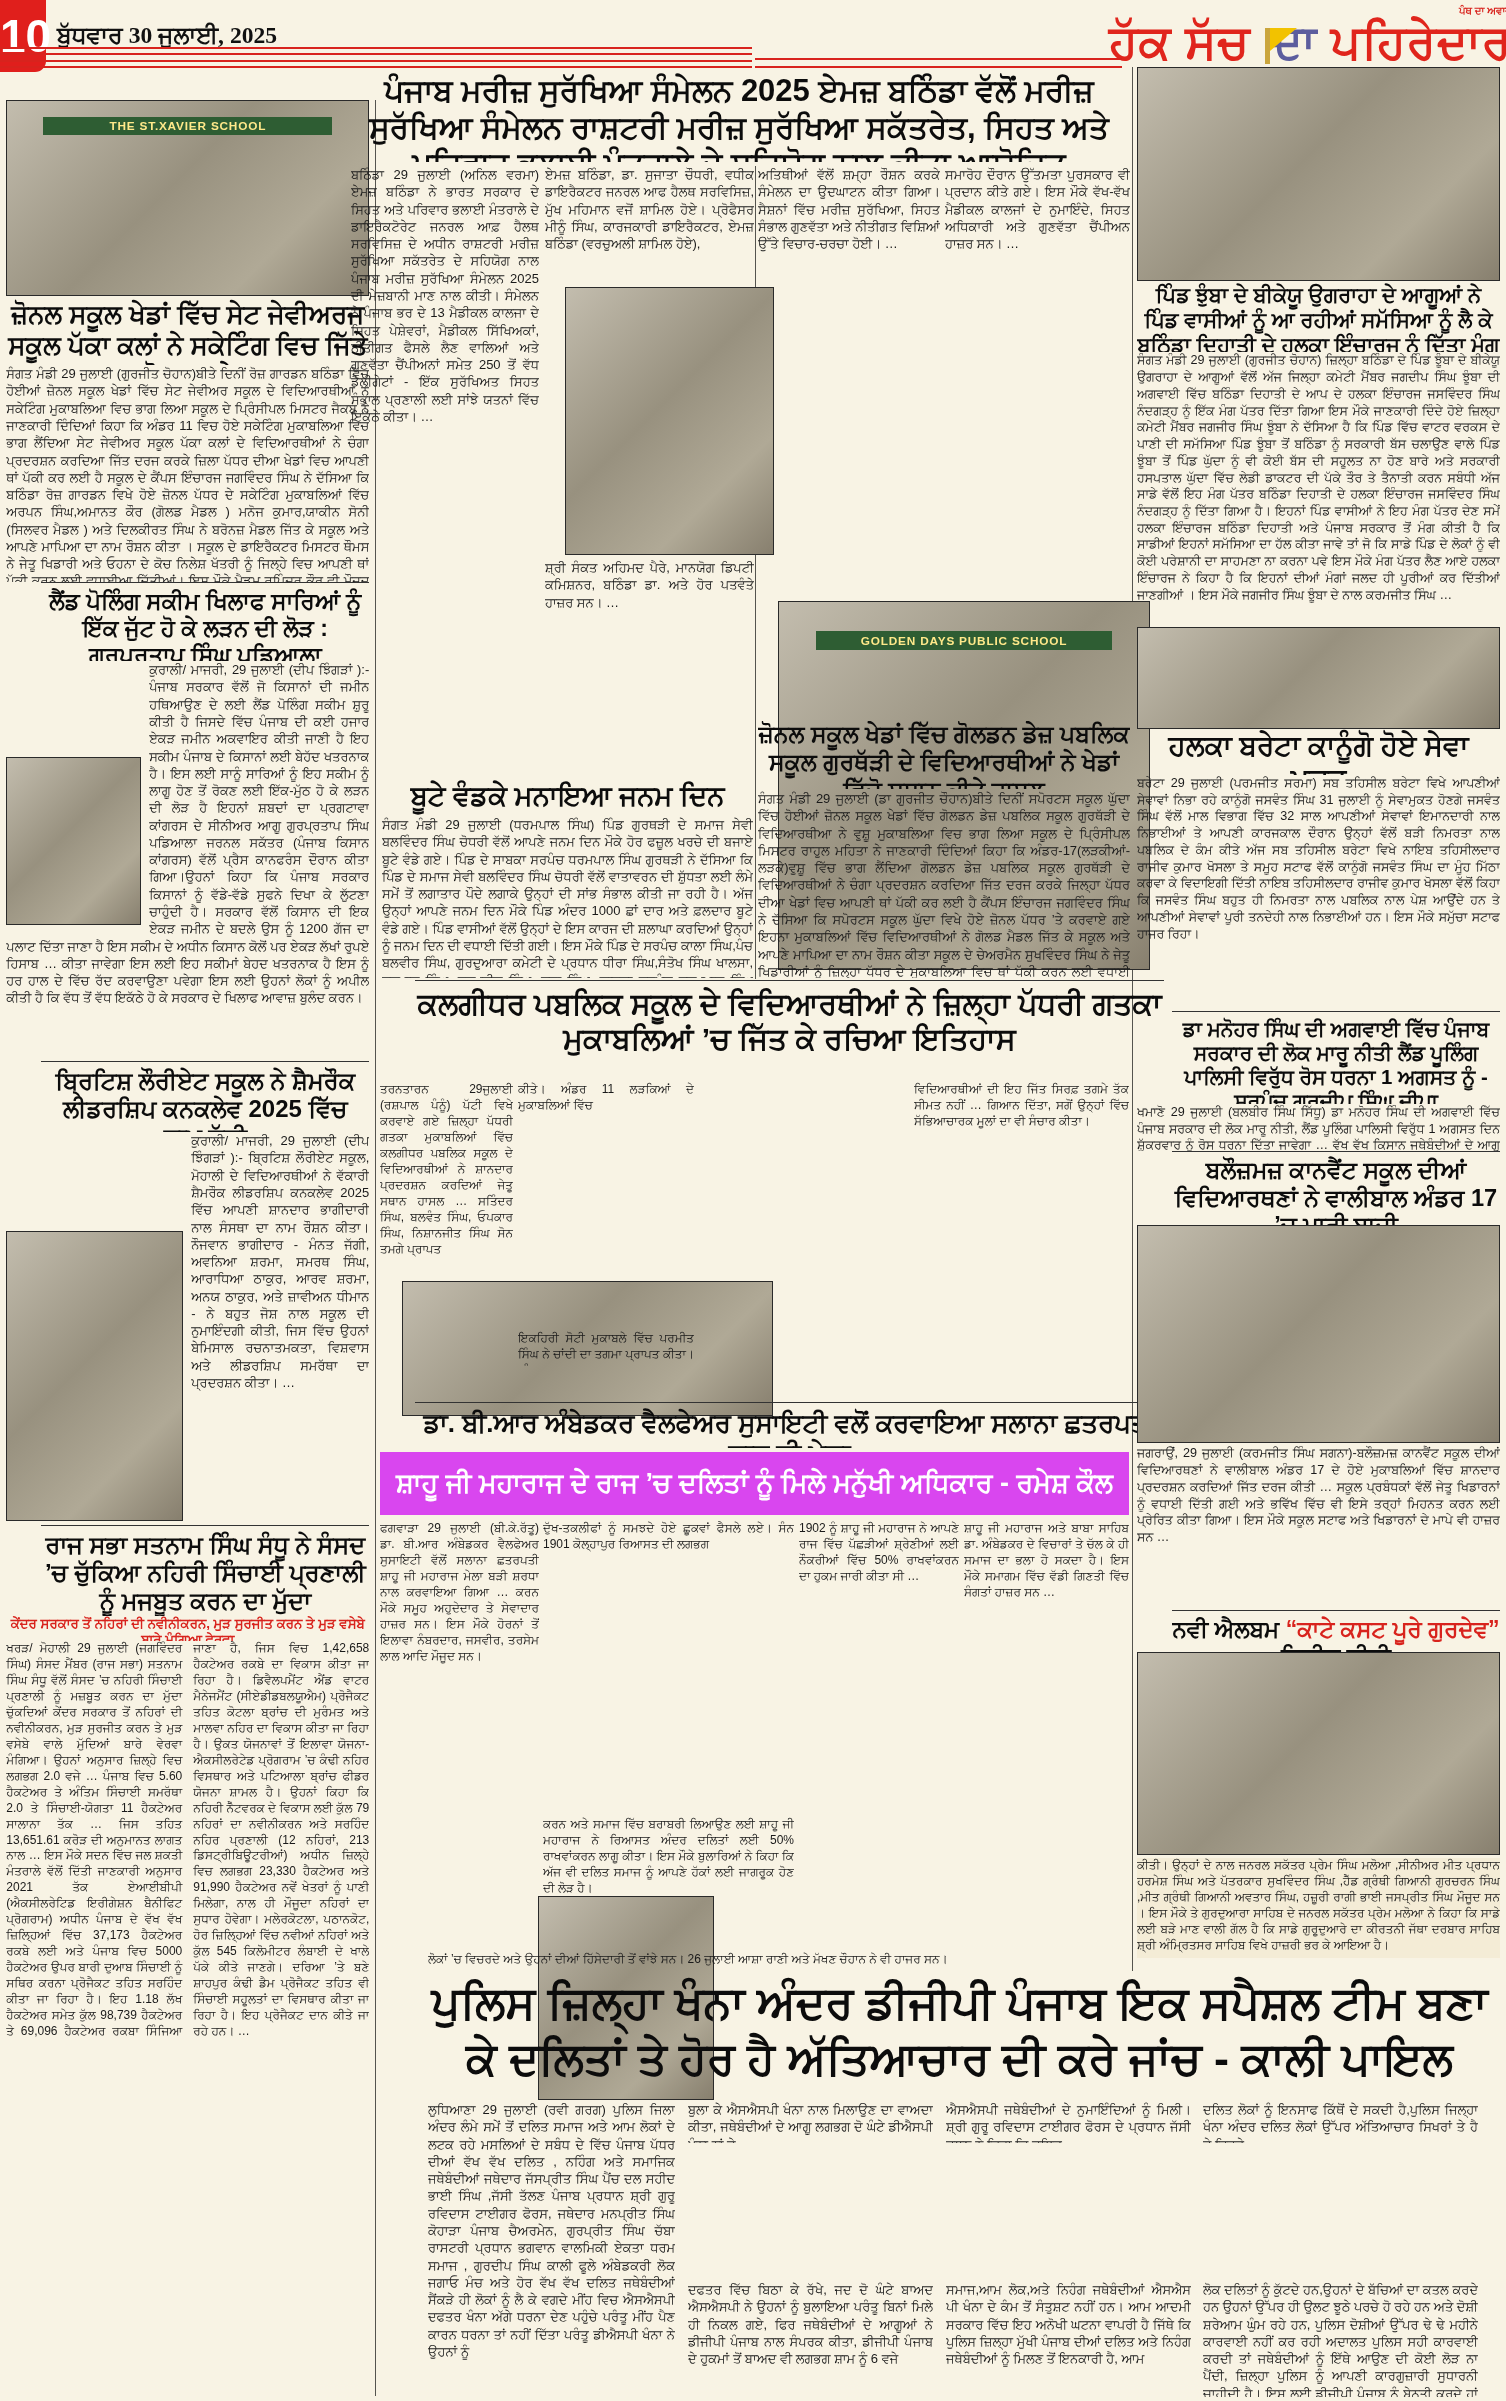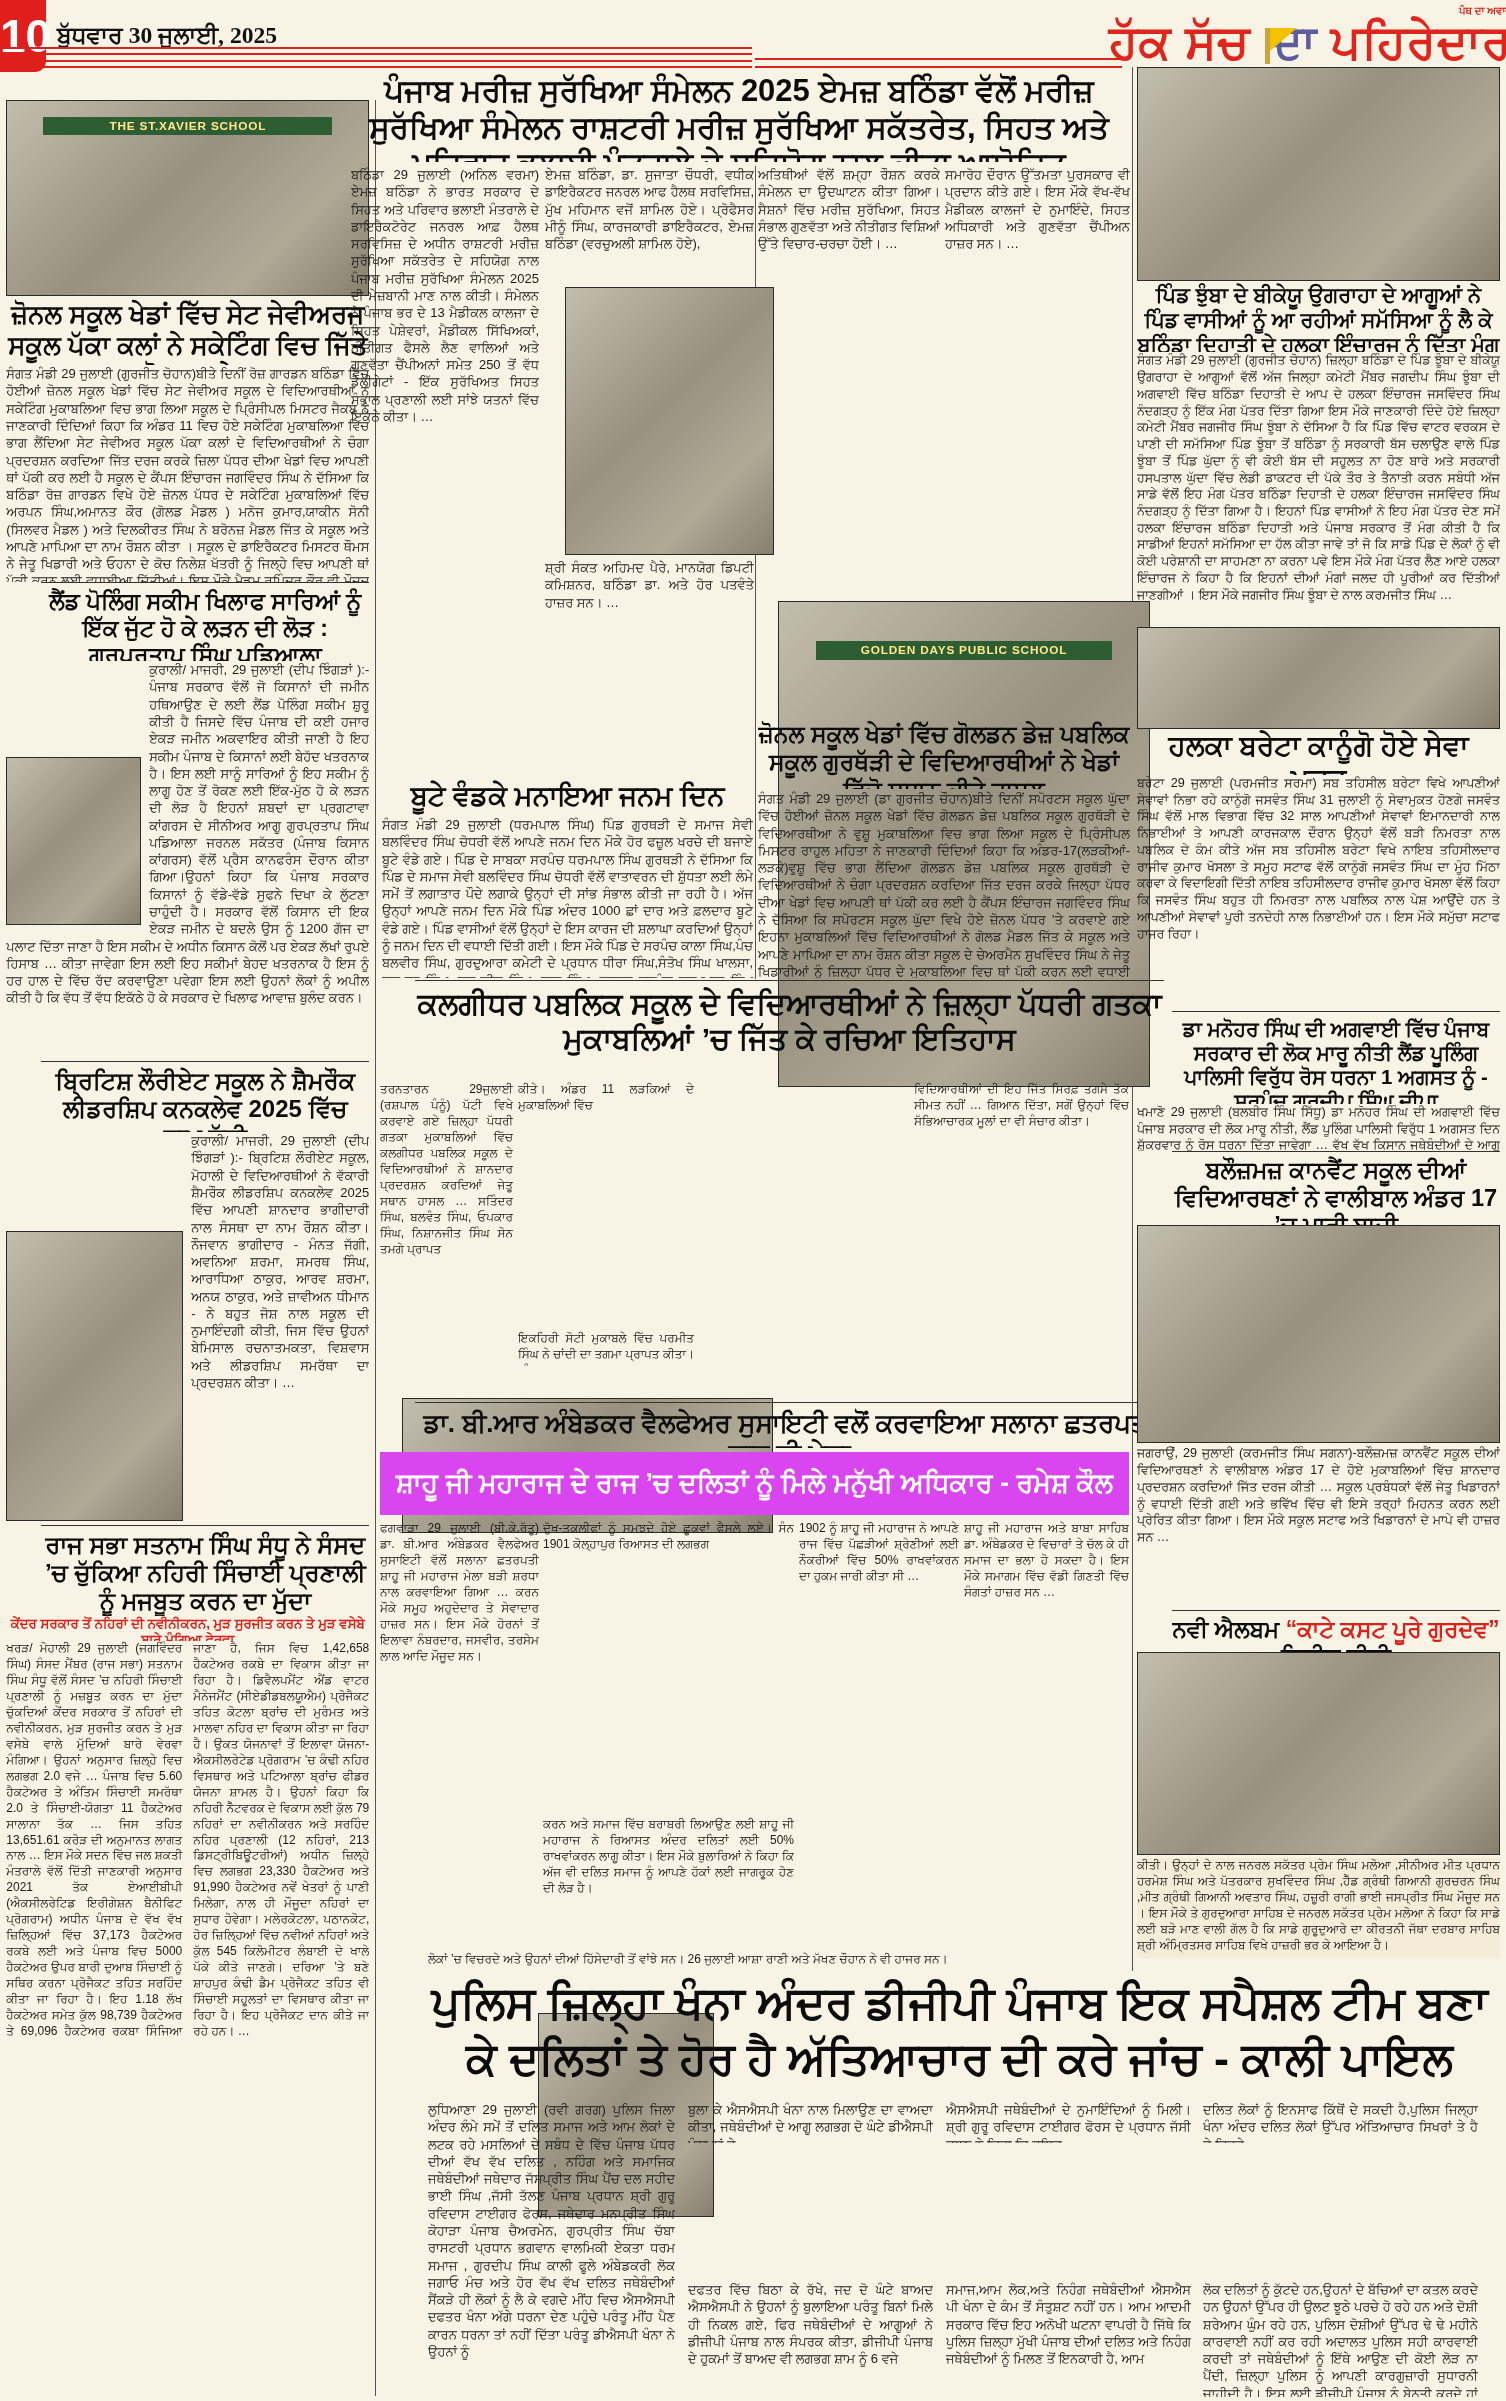--- a/index.html
+++ b/index.html
@@ -75,21 +75,21 @@
   </div>
 
   <div class="hl abs" style="left:349px;top:73px;width:780px;height:89px;font-size:31px;">ਪੰਜਾਬ ਮਰੀਜ਼ ਸੁਰੱਖਿਆ ਸੰਮੇਲਨ 2025 ਏਮਜ਼ ਬਠਿੰਡਾ ਵੱਲੋਂ ਮਰੀਜ਼ ਸੁਰੱਖਿਆ ਸੰਮੇਲਨ ਰਾਸ਼ਟਰੀ ਮਰੀਜ਼ ਸੁਰੱਖਿਆ ਸਕੱਤਰੇਤ, ਸਿਹਤ ਅਤੇ ਪਰਿਵਾਰ ਭਲਾਈ ਮੰਤਰਾਲੇ ਦੇ ਸਹਿਯੋਗ ਨਾਲ ਕੀਤਾ ਆਯੋਜਿਤ</div>
   <div class="bd abs" style="left:351px;top:166px;width:188px;height:469px;">ਬਠਿੰਡਾ 29 ਜੁਲਾਈ (ਅਨਿਲ ਵਰਮਾ) ਏਮਜ਼ ਬਠਿੰਡਾ ਨੇ ਭਾਰਤ ਸਰਕਾਰ ਦੇ ਸਿਹਤ ਅਤੇ ਪਰਿਵਾਰ ਭਲਾਈ ਮੰਤਰਾਲੇ ਦੇ ਡਾਇਰੈਕਟੋਰੇਟ ਜਨਰਲ ਆਫ਼ ਹੈਲਥ ਸਰਵਿਸਿਜ਼ ਦੇ ਅਧੀਨ ਰਾਸ਼ਟਰੀ ਮਰੀਜ਼ ਸੁਰੱਖਿਆ ਸਕੱਤਰੇਤ ਦੇ ਸਹਿਯੋਗ ਨਾਲ ਪੰਜਾਬ ਮਰੀਜ਼ ਸੁਰੱਖਿਆ ਸੰਮੇਲਨ 2025 ਦੀ ਮੇਜ਼ਬਾਨੀ ਮਾਣ ਨਾਲ ਕੀਤੀ। ਸੰਮੇਲਨ ਨੇ ਪੰਜਾਬ ਭਰ ਦੇ 13 ਮੈਡੀਕਲ ਕਾਲਜਾ ਦੇ ਸਿਹਤ ਪੇਸ਼ੇਵਰਾਂ, ਮੈਡੀਕਲ ਸਿੱਖਿਅਕਾਂ, ਨੀਤੀਗਤ ਫੈਸਲੇ ਲੈਣ ਵਾਲਿਆਂ ਅਤੇ ਗੁਣਵੱਤਾ ਚੈਂਪੀਅਨਾਂ ਸਮੇਤ 250 ਤੋਂ ਵੱਧ ਡੈਲੀਗੇਟਾਂ - ਇੱਕ ਸੁਰੱਖਿਅਤ ਸਿਹਤ ਸੰਭਾਲ ਪ੍ਰਣਾਲੀ ਲਈ ਸਾਂਝੇ ਯਤਨਾਂ ਵਿੱਚ ਇਕੱਠੇ ਕੀਤਾ। …</div>
   <div class="bd abs" style="left:545px;top:166px;width:209px;height:118px;">ਏਮਜ਼ ਬਠਿੰਡਾ, ਡਾ. ਸੁਜਾਤਾ ਚੌਧਰੀ, ਵਧੀਕ ਡਾਇਰੈਕਟਰ ਜਨਰਲ ਆਫ ਹੈਲਥ ਸਰਵਿਸਿਜ਼, ਮੁੱਖ ਮਹਿਮਾਨ ਵਜੋਂ ਸ਼ਾਮਿਲ ਹੋਏ। ਪ੍ਰੋਫੈਸਰ ਮੀਨੂੰ ਸਿੰਘ, ਕਾਰਜਕਾਰੀ ਡਾਇਰੈਕਟਰ, ਏਮਜ਼ ਬਠਿੰਡਾ (ਵਰਚੁਅਲੀ ਸ਼ਾਮਿਲ ਹੋਏ),</div>
   <div class="ph abs" style="left:545px;top:287px;width:209px;height:268px;"></div>
   <div class="bd abs" style="left:545px;top:559px;width:209px;height:77px;">ਸ਼੍ਰੀ ਸੰਕਤ ਅਹਿਮਦ ਪੈਰੇ, ਮਾਨਯੋਗ ਡਿਪਟੀ ਕਮਿਸ਼ਨਰ, ਬਠਿੰਡਾ ਡਾ. ਅਤੇ ਹੋਰ ਪਤਵੰਤੇ ਹਾਜ਼ਰ ਸਨ। …</div>
   <div class="bd abs" style="left:758px;top:166px;width:182px;height:163px;">ਅਤਿਥੀਆਂ ਵੱਲੋਂ ਸ਼ਮ੍ਹਾ ਰੌਸ਼ਨ ਕਰਕੇ ਸੰਮੇਲਨ ਦਾ ਉਦਘਾਟਨ ਕੀਤਾ ਗਿਆ। ਸੈਸ਼ਨਾਂ ਵਿੱਚ ਮਰੀਜ਼ ਸੁਰੱਖਿਆ, ਸਿਹਤ ਸੰਭਾਲ ਗੁਣਵੱਤਾ ਅਤੇ ਨੀਤੀਗਤ ਵਿਸ਼ਿਆਂ ਉੱਤੇ ਵਿਚਾਰ-ਚਰਚਾ ਹੋਈ। …</div>
   <div class="bd abs" style="left:945px;top:166px;width:185px;height:163px;">ਸਮਾਰੋਹ ਦੌਰਾਨ ਉੱਤਮਤਾ ਪੁਰਸਕਾਰ ਵੀ ਪ੍ਰਦਾਨ ਕੀਤੇ ਗਏ। ਇਸ ਮੌਕੇ ਵੱਖ-ਵੱਖ ਮੈਡੀਕਲ ਕਾਲਜਾਂ ਦੇ ਨੁਮਾਇੰਦੇ, ਸਿਹਤ ਅਧਿਕਾਰੀ ਅਤੇ ਗੁਣਵੱਤਾ ਚੈਂਪੀਅਨ ਹਾਜ਼ਰ ਸਨ। …</div>
 
-  <div class="ph abs" style="left:758px;top:333px;width:372px;height:486px;">
+  <div class="ph abs" style="left:758px;top:333px;width:372px;height:369px;">
     <div class="banner">GOLDEN DAYS PUBLIC SCHOOL</div>
   </div>
   <div class="hl abs" style="left:758px;top:721px;width:372px;height:68px;font-size:23.6px;">ਜ਼ੋਨਲ ਸਕੂਲ ਖੇਡਾਂ ਵਿੱਚ ਗੋਲਡਨ ਡੇਜ਼ ਪਬਲਿਕ ਸਕੂਲ ਗੁਰਥੱੜੀ ਦੇ ਵਿਦਿਆਰਥੀਆਂ ਨੇ ਖੇਡਾਂ ਵਿੱਚੋ ਸਥਾਨ ਕੀਤੇ ਹਾਸਲ</div>
   <div class="bd abs" style="left:758px;top:790px;width:372px;height:188px;">ਸੰਗਤ ਮੰਡੀ 29 ਜੁਲਾਈ (ਡਾ ਗੁਰਜੀਤ ਚੌਹਾਨ)ਬੀਤੇ ਦਿਨੀਂ ਸਪੋਰਟਸ ਸਕੂਲ ਘੁੱਦਾ ਵਿੱਚ ਹੋਈਆਂ ਜ਼ੋਨਲ ਸਕੂਲ ਖੇਡਾਂ ਵਿੱਚ ਗੋਲਡਨ ਡੇਜ਼ ਪਬਲਿਕ ਸਕੂਲ ਗੁਰਥੱੜੀ ਦੇ ਵਿਦਿਆਰਥੀਆ ਨੇ ਵੁਸ਼ੂ ਮੁਕਾਬਲਿਆ ਵਿਚ ਭਾਗ ਲਿਆ ਸਕੂਲ ਦੇ ਪ੍ਰਿੰਸੀਪਲ ਮਿਸਟਰ ਰਾਹੁਲ ਮਹਿਤਾ ਨੇ ਜਾਣਕਾਰੀ ਦਿੰਦਿਆਂ ਕਿਹਾ ਕਿ ਅੰਡਰ-17(ਲੜਕੀਆਂ-ਲੜਕੇ)ਵੁਸ਼ੂ ਵਿੱਚ ਭਾਗ ਲੈਂਦਿਆ ਗੋਲਡਨ ਡੇਜ਼ ਪਬਲਿਕ ਸਕੂਲ ਗੁਰਥੱੜੀ ਦੇ ਵਿਦਿਆਰਥੀਆਂ ਨੇ ਚੰਗਾ ਪ੍ਰਦਰਸ਼ਨ ਕਰਦਿਆ ਜਿੱਤ ਦਰਜ ਕਰਕੇ ਜਿਲ੍ਹਾ ਪੱਧਰ ਦੀਆ ਖੇਡਾਂ ਵਿਚ ਆਪਣੀ ਥਾਂ ਪੱਕੀ ਕਰ ਲਈ ਹੈ ਕੈਂਪਸ ਇੰਚਾਰਜ ਜਗਵਿੰਦਰ ਸਿੰਘ ਨੇ ਦੱਸਿਆ ਕਿ ਸਪੋਰਟਸ ਸਕੂਲ ਘੁੱਦਾ ਵਿਖੇ ਹੋਏ ਜ਼ੋਨਲ ਪੱਧਰ ’ਤੇ ਕਰਵਾਏ ਗਏ ਇਹਨਾ ਮੁਕਾਬਲਿਆਂ ਵਿੱਚ ਵਿਦਿਆਰਥੀਆਂ ਨੇ ਗੋਲਡ ਮੈਡਲ ਜਿੱਤ ਕੇ ਸਕੂਲ ਅਤੇ ਆਪਣੇ ਮਾਪਿਆ ਦਾ ਨਾਮ ਰੌਸ਼ਨ ਕੀਤਾ ਸਕੂਲ ਦੇ ਚੇਅਰਮੈਨ ਸੁਖਵਿੰਦਰ ਸਿੰਘ ਨੇ ਜੇਤੂ ਖਿਡਾਰੀਆਂ ਨੂੰ ਜ਼ਿਲ੍ਹਾ ਪੱਧਰ ਦੇ ਮੁਕਾਬਲਿਆ ਵਿਚ ਥਾਂ ਪੱਕੀ ਕਰਨ ਲਈ ਵਧਾਈ ਦਿੱਤੀ। ਪ੍ਰਿੰਸੀਪਲ ਰਾਹੁਲ ਮਹਿਤਾ ਨੇ ਜੇਤੂ ਖਿਡਾਰੀਆ ਨੂੰ ਮੈਡਲ ਦੇ ਕੇ ਸਨਮਾਨਿਤ …</div>
 
   <div class="ph abs" style="left:382px;top:644px;width:371px;height:135px;"></div>
   <div class="hl abs" style="left:382px;top:780px;width:371px;height:36px;font-size:27.5px;">ਬੂਟੇ ਵੰਡਕੇ ਮਨਾਇਆ ਜਨਮ ਦਿਨ</div>
   <div class="bd abs" style="left:382px;top:816px;width:371px;height:162px;">ਸੰਗਤ ਮੰਡੀ 29 ਜੁਲਾਈ (ਧਰਮਪਾਲ ਸਿੰਘ) ਪਿੰਡ ਗੁਰਥੜੀ ਦੇ ਸਮਾਜ ਸੇਵੀ ਬਲਵਿੰਦਰ ਸਿੰਘ ਚੋਧਰੀ ਵੱਲੋਂ ਆਪਣੇ ਜਨਮ ਦਿਨ ਮੌਕੇ ਹੋਰ ਫਜ਼ੂਲ ਖਰਚੇ ਦੀ ਬਜਾਏ ਬੂਟੇ ਵੰਡੇ ਗਏ। ਪਿੰਡ ਦੇ ਸਾਬਕਾ ਸਰਪੰਚ ਧਰਮਪਾਲ ਸਿੰਘ ਗੁਰਥੜੀ ਨੇ ਦੱਸਿਆ ਕਿ ਪਿੰਡ ਦੇ ਸਮਾਜ ਸੇਵੀ ਬਲਵਿੰਦਰ ਸਿੰਘ ਚੋਧਰੀ ਵੱਲੋਂ ਵਾਤਾਵਰਨ ਦੀ ਸ਼ੁੱਧਤਾ ਲਈ ਲੰਮੇ ਸਮੇਂ ਤੋਂ ਲਗਾਤਾਰ ਪੌਦੇ ਲਗਾਕੇ ਉਨ੍ਹਾਂ ਦੀ ਸਾਂਭ ਸੰਭਾਲ ਕੀਤੀ ਜਾ ਰਹੀ ਹੈ। ਅੱਜ ਉਨ੍ਹਾਂ ਆਪਣੇ ਜਨਮ ਦਿਨ ਮੌਕੇ ਪਿੰਡ ਅੰਦਰ 1000 ਛਾਂ ਦਾਰ ਅਤੇ ਫ਼ਲਦਾਰ ਬੂਟੇ ਵੰਡੇ ਗਏ। ਪਿੰਡ ਵਾਸੀਆਂ ਵੱਲੋਂ ਉਨ੍ਹਾਂ ਦੇ ਇਸ ਕਾਰਜ ਦੀ ਸ਼ਲਾਘਾ ਕਰਦਿਆਂ ਉਨ੍ਹਾਂ ਨੂੰ ਜਨਮ ਦਿਨ ਦੀ ਵਧਾਈ ਦਿੱਤੀ ਗਈ। ਇਸ ਮੌਕੇ ਪਿੰਡ ਦੇ ਸਰਪੰਚ ਕਾਲਾ ਸਿੰਘ,ਪੰਚ ਬਲਵੀਰ ਸਿੰਘ, ਗੁਰਦੁਆਰਾ ਕਮੇਟੀ ਦੇ ਪ੍ਰਧਾਨ ਧੀਰਾ ਸਿੰਘ,ਸੰਤੋਖ ਸਿੰਘ ਖਾਲਸਾ, ਰਛਪਾਲ ਸਿੰਘ, ਹਰਪ੍ਰੀਤ ਸਿੰਘ, ਬੂਟਾ ਸਿੰਘ, ਸਾਬਕਾ ਸਰਪੰਚ ਧਰਮਪਾਲ ਸਿੰਘ ਆਦਿ ਹਾਜ਼ਰ ਸਨ।</div>
 
   <div class="hl abs rule-top" style="left:380px;top:980px;width:749px;height:99px;font-size:30px;">ਕਲਗੀਧਰ ਪਬਲਿਕ ਸਕੂਲ ਦੇ ਵਿਦਿਆਰਥੀਆਂ ਨੇ ਜ਼ਿਲ੍ਹਾ ਪੱਧਰੀ ਗਤਕਾ ਮੁਕਾਬਲਿਆਂ ’ਚ ਜਿੱਤ ਕੇ ਰਚਿਆ ਇਤਿਹਾਸ</div>

